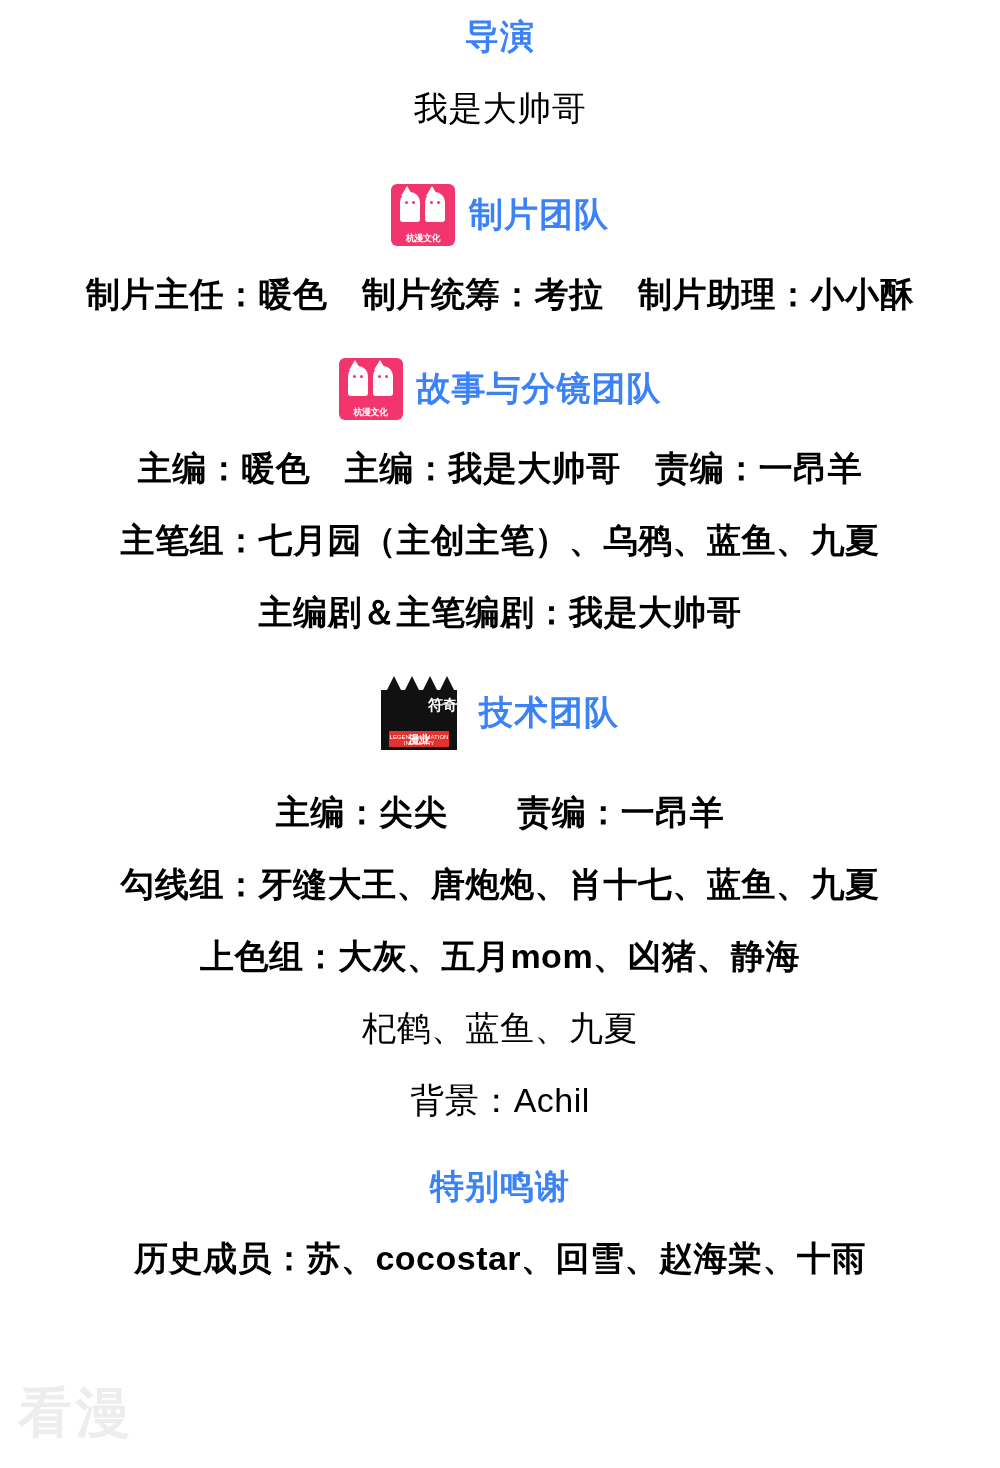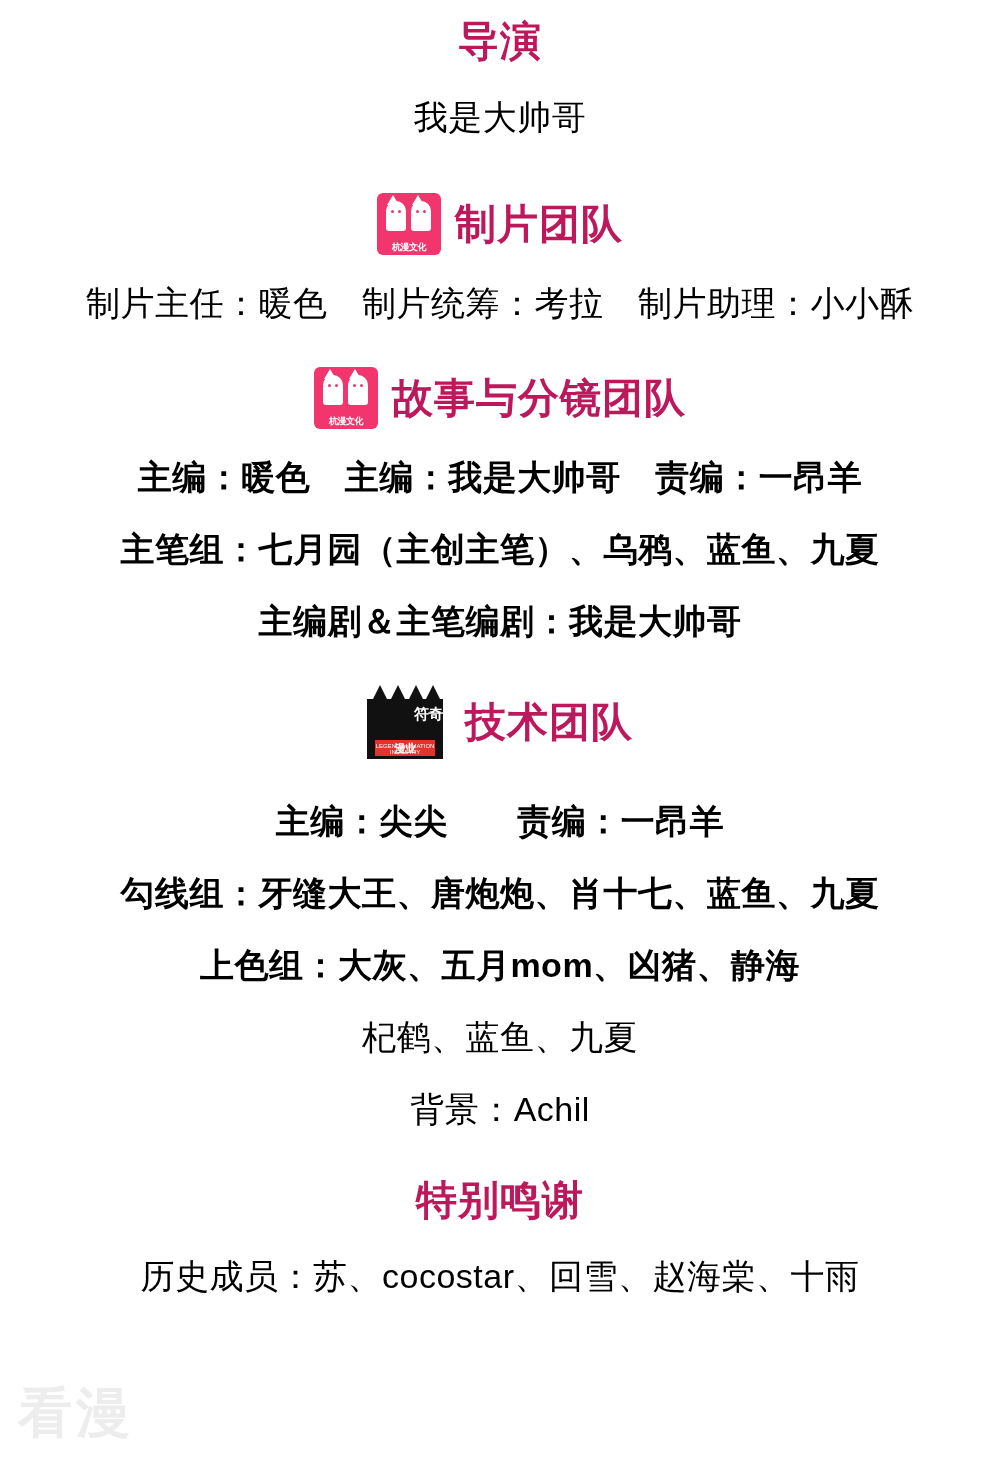--- a/index.html
+++ b/index.html
@@ -16,40 +16,40 @@
     overflow: hidden;
   }
   .page {
     width: 1000px;
     height: 1468px;
     position: relative;
     box-sizing: border-box;
     padding-top: 14px;
   }
   .section-title {
-    color: #be185d;
-    font-weight: bold;
-    font-size: 41px;
+    color: #3b82f6;
+    font-weight: bold;
+    font-size: 34px;
     text-align: center;
     letter-spacing: 1px;
   }
   .title-row {
     display: flex;
     align-items: center;
     justify-content: center;
     gap: 22px;
   }
   .line {
     text-align: center;
     font-size: 34px;
     color: #000000;
     letter-spacing: 0.5px;
   }
   .line.bold {
-    font-weight: normal;
+    font-weight: bold;
   }
   .line.semi {
     font-weight: bold;
   }
   .spacer-sm { height: 26px; }
   .spacer-md { height: 40px; }
   .spacer-lg { height: 52px; }
 
   
   .logo-hangman {

